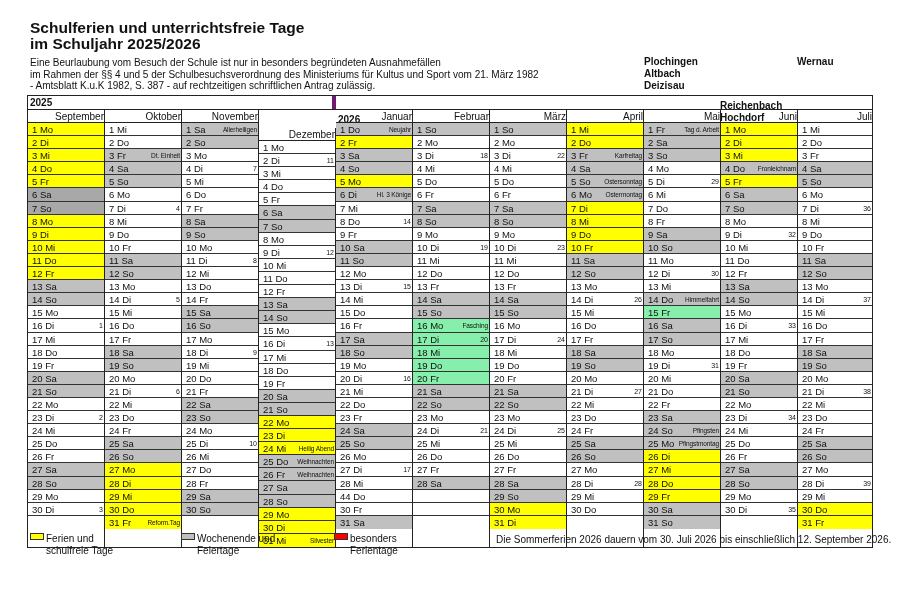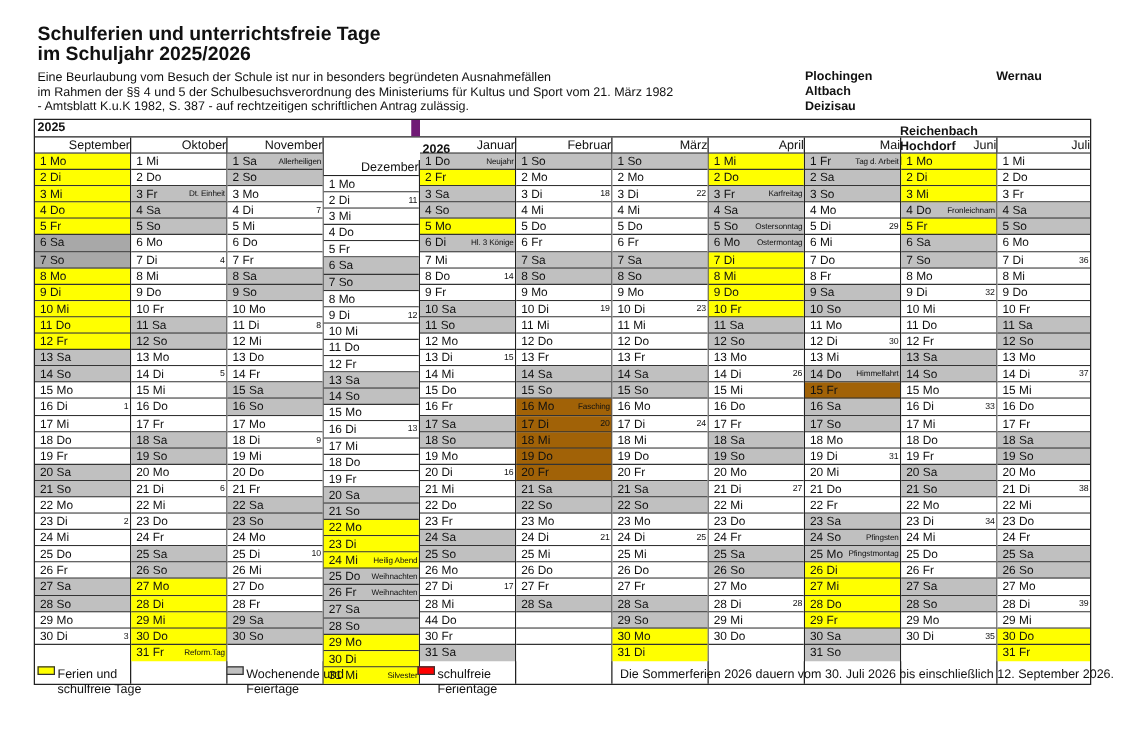--- a/index.html
+++ b/index.html
@@ -4,36 +4,36 @@
 <style>
   html, body { margin: 0; padding: 0; background: #ffffff; }
   body { width: 900px; height: 596px; position: relative; overflow: hidden; font-family: "Liberation Sans", sans-serif; color: #111; }
   .title { position: absolute; left: 30px; top: 20px; font-size: 15.5px; font-weight: bold; line-height: 16px; }
   .intro { position: absolute; left: 30px; top: 57px; font-size: 10px; line-height: 11.5px; }
   .towns { position: absolute; top: 56px; font-size: 10px; font-weight: bold; line-height: 12px; }
   .towns div { white-space: nowrap; }
   .cal { position: absolute; left: 27px; top: 95px; width: 846px; border: 1px solid #222; box-sizing: border-box; }
   .years { display: flex; height: 13px; border-bottom: 1px solid #222; }
   .year { font-size: 10px; font-weight: bold; padding-left: 2px; line-height: 13px; box-sizing: border-box; }
-  .year.y25 { width: 308px; border-right: 7px solid #701a75; }
+  .year.y25 { width: 308px; border-right: 4px solid #701a75; }
   .year.y26 { flex: 1; margin-top: 17px; }
   .months { display: flex; }
   .month { width: 77px; border-right: 1px solid #222; box-sizing: border-box; }
   .month:last-child { border-right: none; flex: 1; }
   .mname { height: 13px; line-height: 13px; font-size: 10px; text-align: right; border-bottom: 1px solid #222; box-sizing: border-box; }
   .day { position: relative; height: 13.1px; line-height: 13px; font-size: 9.5px; border-bottom: 1px solid #333; box-sizing: border-box; padding-left: 4px; white-space: nowrap; overflow: visible; }
   .day:last-child { border-bottom: none; }
   .day .d { display: inline-block; min-width: 26px; }
   .day .note { position: absolute; right: 1px; top: 0; font-size: 6.5px; letter-spacing: -0.1px; }
   .day .wk { position: absolute; right: 1px; top: 0; font-size: 7px; }
   .day.w { background: #ffffff; }
   .day.g { background: #c0c0c0; }
   .day.gd { background: #a8a8a8; }
   .day.y { background: #ffff00; }
-  .day.r { background: #a16207; }
+  .day.r { background: #86efac; }
   .day.empty { background: #ffffff; }
   .legend { position: absolute; top: 533px; font-size: 10px; line-height: 11.5px; }
   .legend .sw { display: inline-block; width: 12px; height: 5px; border: 1px solid #333; margin-right: 2px; vertical-align: 2px; }
   .summer { position: absolute; left: 496px; top: 534px; font-size: 10px; text-align: right; }
 </style>
 </head>
 <body>
 
 <div class="title">
   <div>Schulferien und unterrichtsfreie Tage</div>
@@ -445,16 +445,16 @@
 
 <div class="legend" style="left:30px;">
   <div><span class="sw" style="background:#ffff00"></span><span>Ferien und</span></div>
   <div style="padding-left:16px;">schulfreie Tage</div>
 </div>
 <div class="legend" style="left:181px;">
   <div><span class="sw" style="background:#c0c0c0"></span><span>Wochenende und</span></div>
   <div style="padding-left:16px;">Feiertage</div>
 </div>
 <div class="legend" style="left:334px;">
-  <div><span class="sw" style="background:#ff0000"></span><span>schulfreie</span></div>
+  <div><span class="sw" style="background:#ff0000"></span><span>besonders</span></div>
   <div style="padding-left:16px;">Ferientage</div>
 </div>
 <div class="summer">Die Sommerferien 2026 dauern vom 30. Juli 2026 bis einschließlich 12. September 2026.</div>
 
 </body></html>

